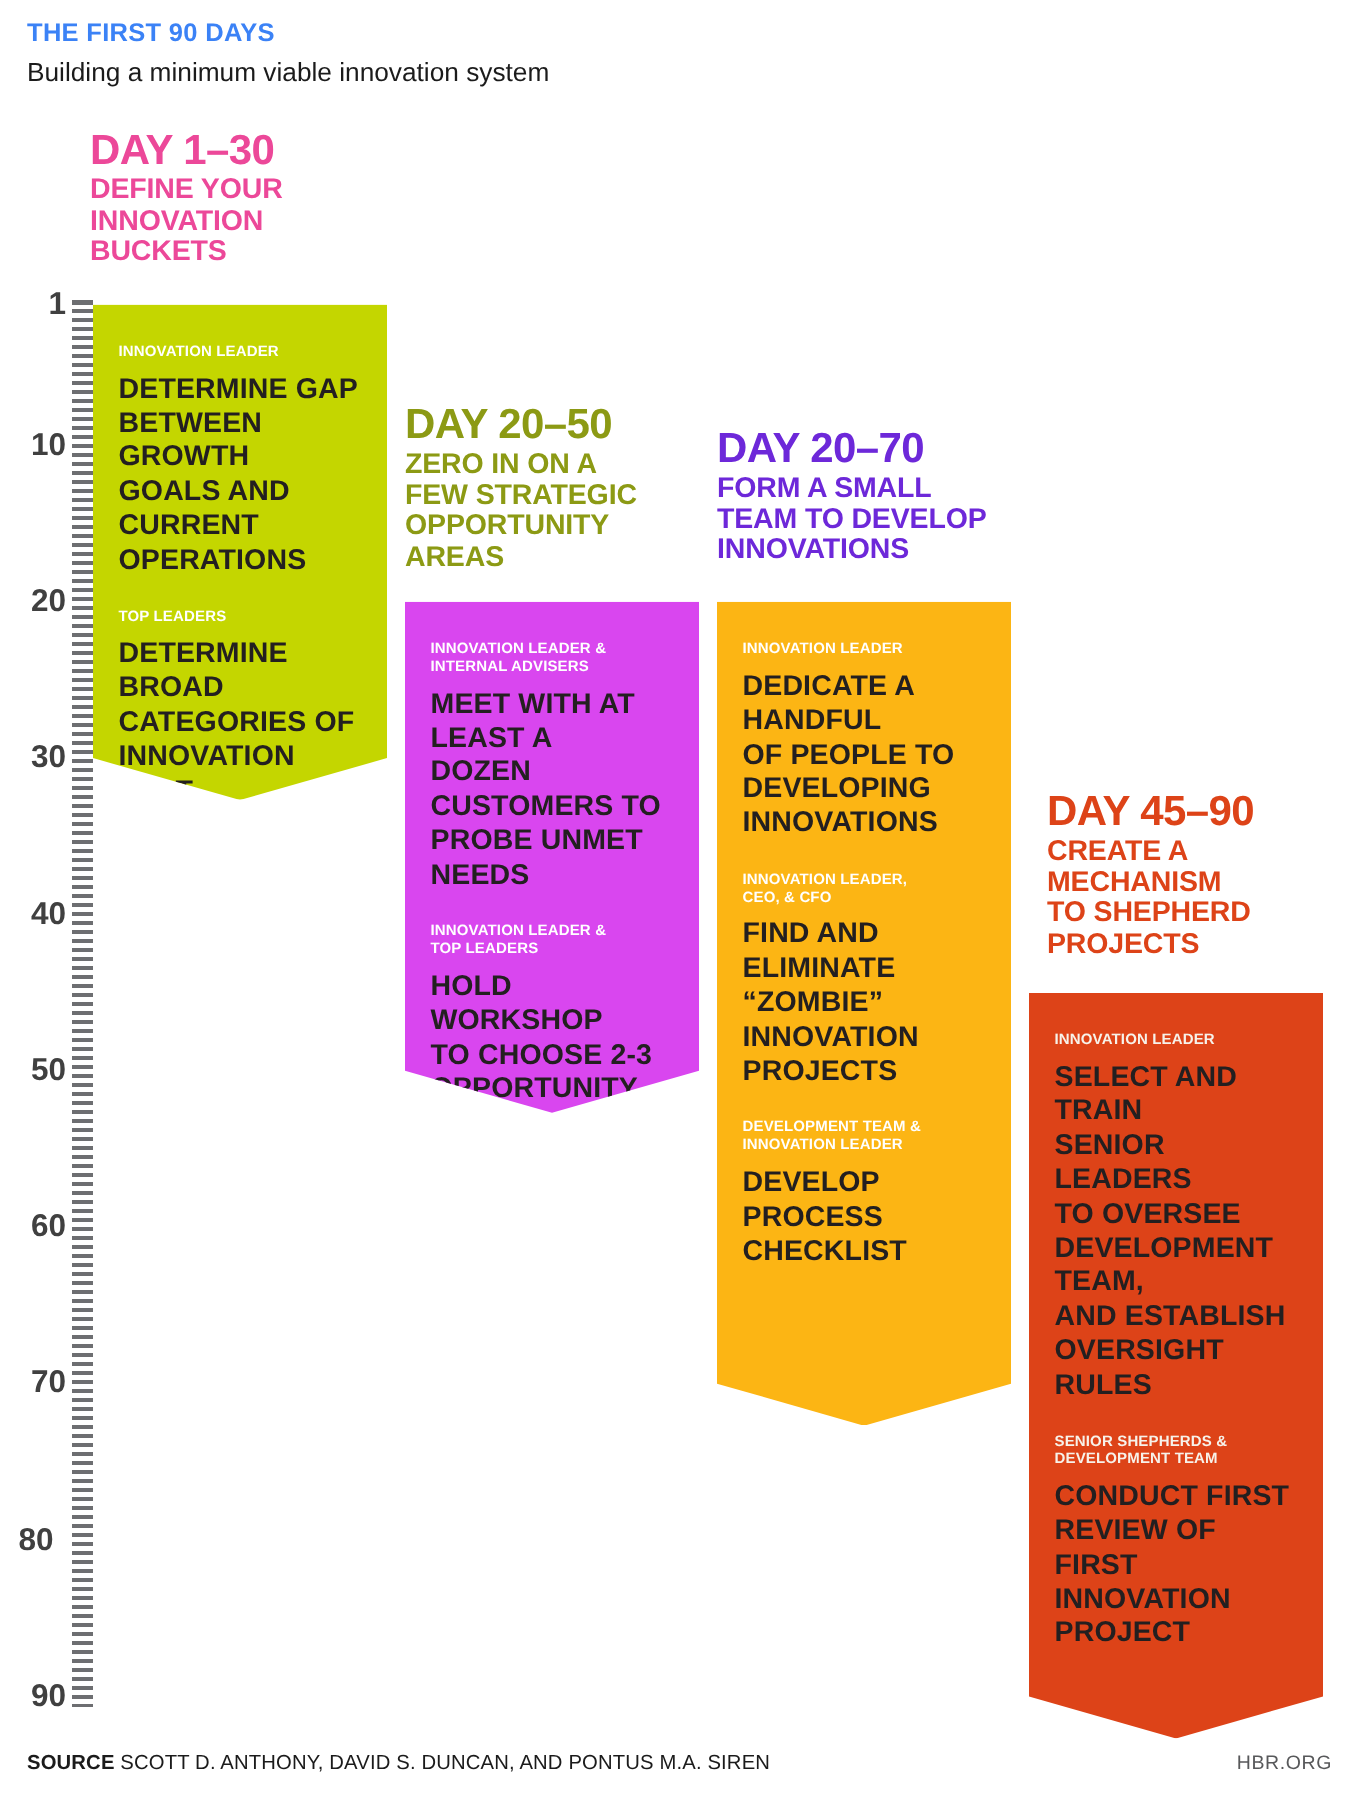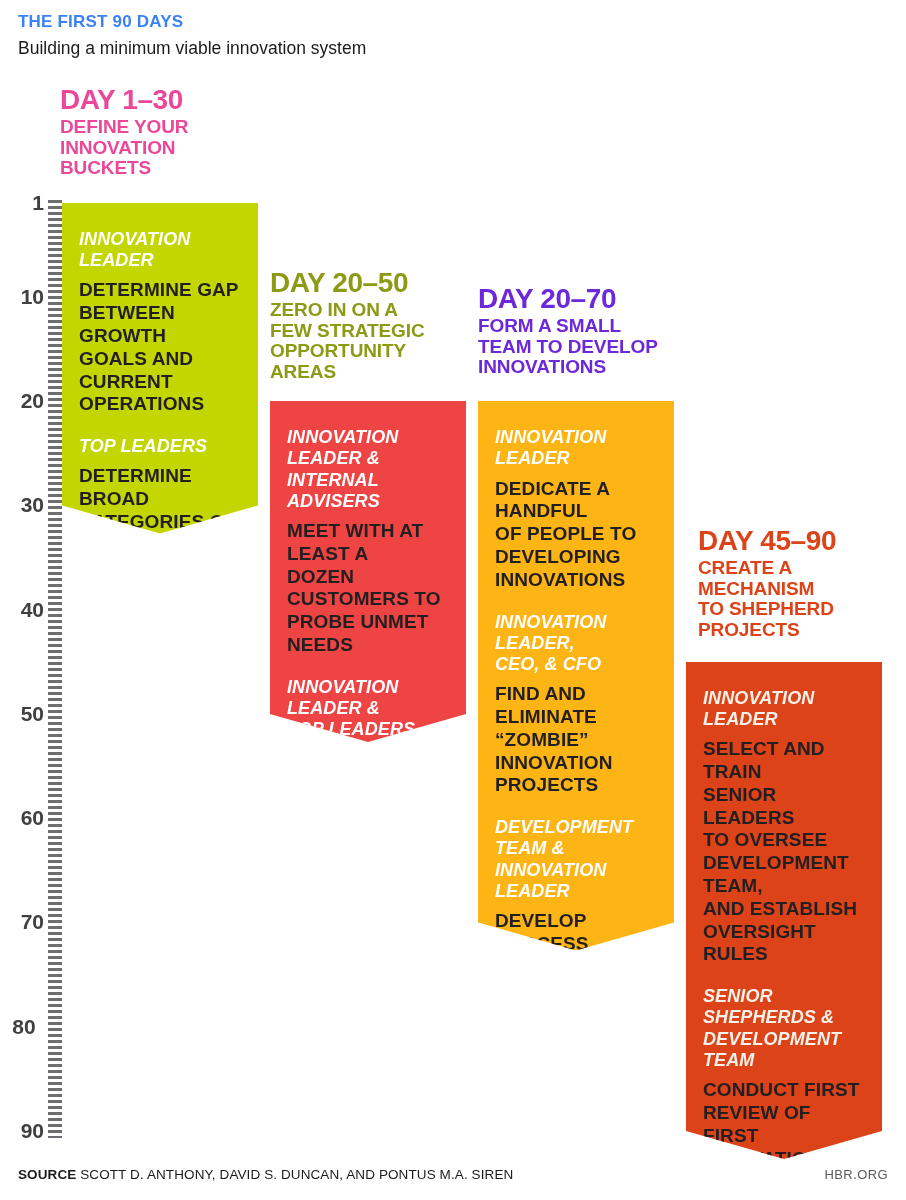--- a/index.html
+++ b/index.html
@@ -92,27 +92,26 @@
 
   .col-body {
     position: absolute;
     left: 0;
     width: 100%;
     box-sizing: border-box;
     padding: 26px 17px 0 17px;
     clip-path: polygon(0 0, 100% 0, 100% calc(100% - 28px), 50% 100%, 0 calc(100% - 28px));
   }
   .role {
-    font-size: 18px;
+    font-size: 10px;
     font-weight: bold;
     line-height: 1.18;
     letter-spacing: 0.1px;
     margin: 0 0 8px 0;
     text-transform: uppercase;
-    font-style: italic;
   }
   .task {
     font-size: 19px;
     font-weight: bold;
     line-height: 1.2;
     letter-spacing: 0.1px;
     margin: 0 0 20px 0;
     color: #231f20;
     text-transform: uppercase;
   }
@@ -172,21 +171,21 @@
     <div class="col-body c1" style="left: 62px; top: 203px; width: 196px; height: 330.382px; background: rgb(196, 214, 0);">
       <div class="role">INNOVATION LEADER</div>
       <div class="task">DETERMINE GAP<br>BETWEEN GROWTH<br>GOALS AND CURRENT<br>OPERATIONS</div>
       <div class="role">TOP LEADERS</div>
       <div class="task">DETERMINE BROAD<br>CATEGORIES OF<br>INNOVATION THAT<br>COULD FILL GAP</div>
     </div>
     <div class="col-head" style="left: 270px; top: 269px; width: 236px; position: absolute; color: rgb(140, 154, 20);">
       <div class="col-day">DAY 20–50</div>
       <div class="col-tag">ZERO IN ON A<br>FEW STRATEGIC<br>OPPORTUNITY<br>AREAS</div>
     </div>
-    <div class="col-body c2" style="left: 270px; top: 401.112px; width: 196px; height: 340.809px; background: #ef4444;">
+    <div class="col-body c2" style="left: 270px; top: 401.112px; width: 196px; height: 340.809px; background: #d946ef;">
       <div class="role">INNOVATION LEADER &amp;<br>INTERNAL ADVISERS</div>
       <div class="task">MEET WITH AT LEAST A<br>DOZEN CUSTOMERS TO<br>PROBE UNMET NEEDS</div>
       <div class="role">INNOVATION LEADER &amp;<br>TOP LEADERS</div>
       <div class="task">HOLD WORKSHOP<br>TO CHOOSE 2-3<br>OPPORTUNITY AREAS</div>
     </div>
     <div class="col-head" style="left: 478px; top: 285px; width: 236px; position: absolute; color: #6d28d9;">
       <div class="col-day">DAY 20–70</div>
       <div class="col-tag">FORM A SMALL<br>TEAM TO DEVELOP<br>INNOVATIONS</div>
     </div>
     <div class="col-body c3" style="left: 478px; top: 401.112px; width: 196px; height: 549.348px; background: rgb(252, 181, 20);">

